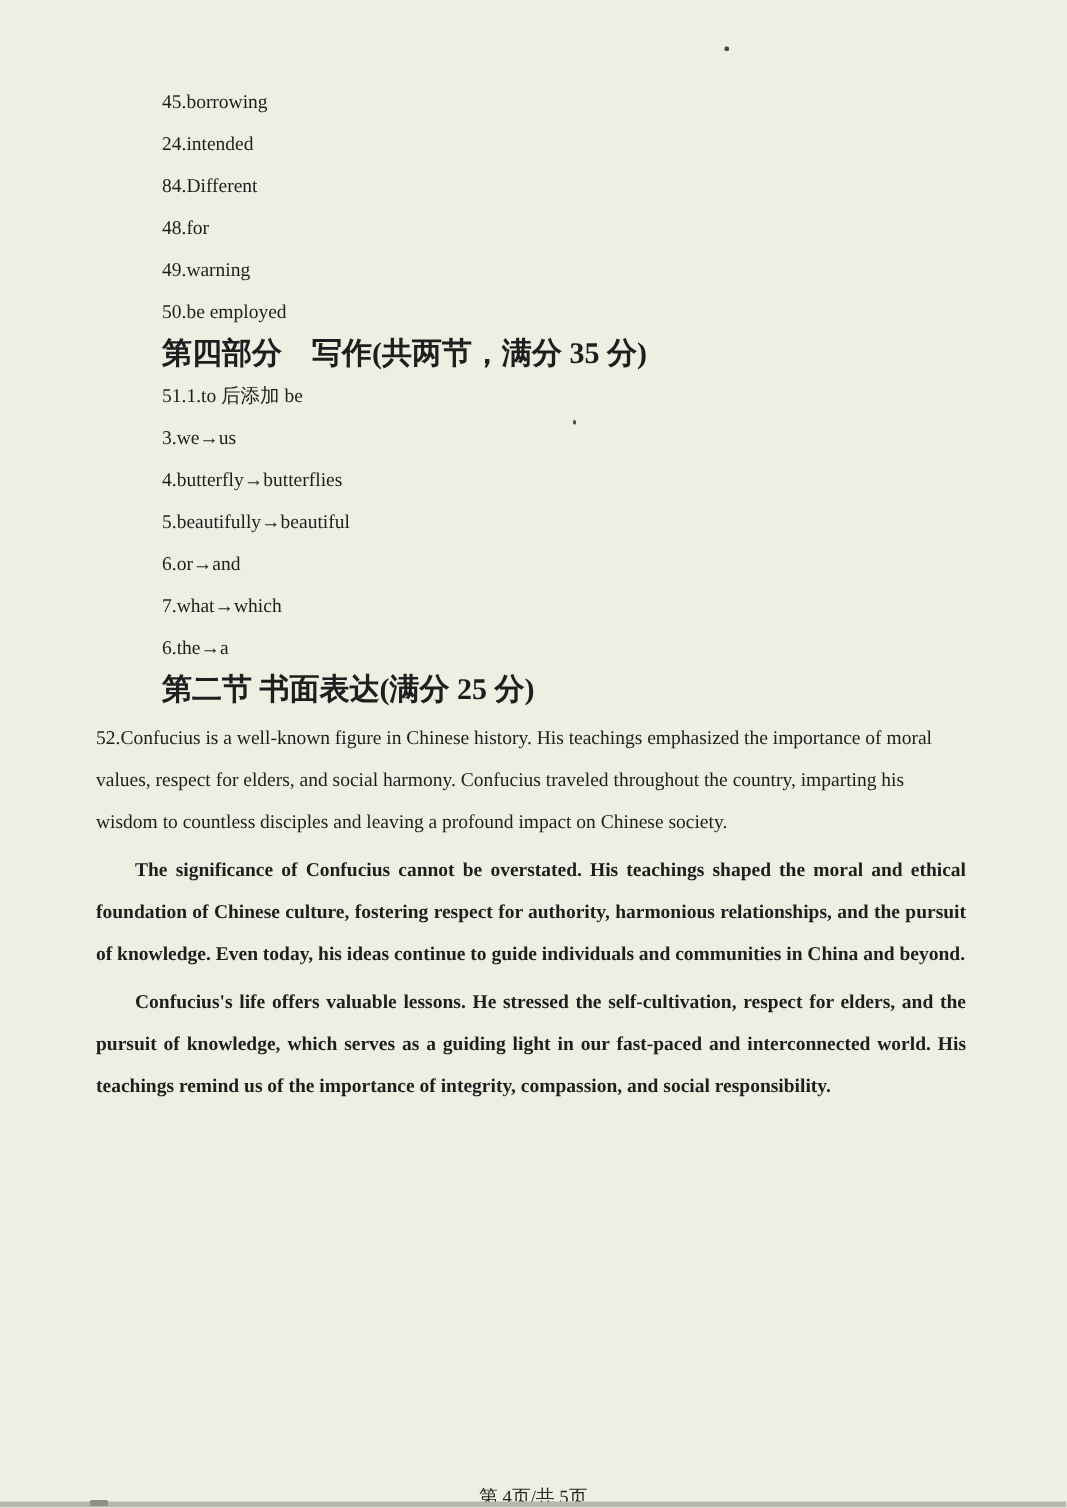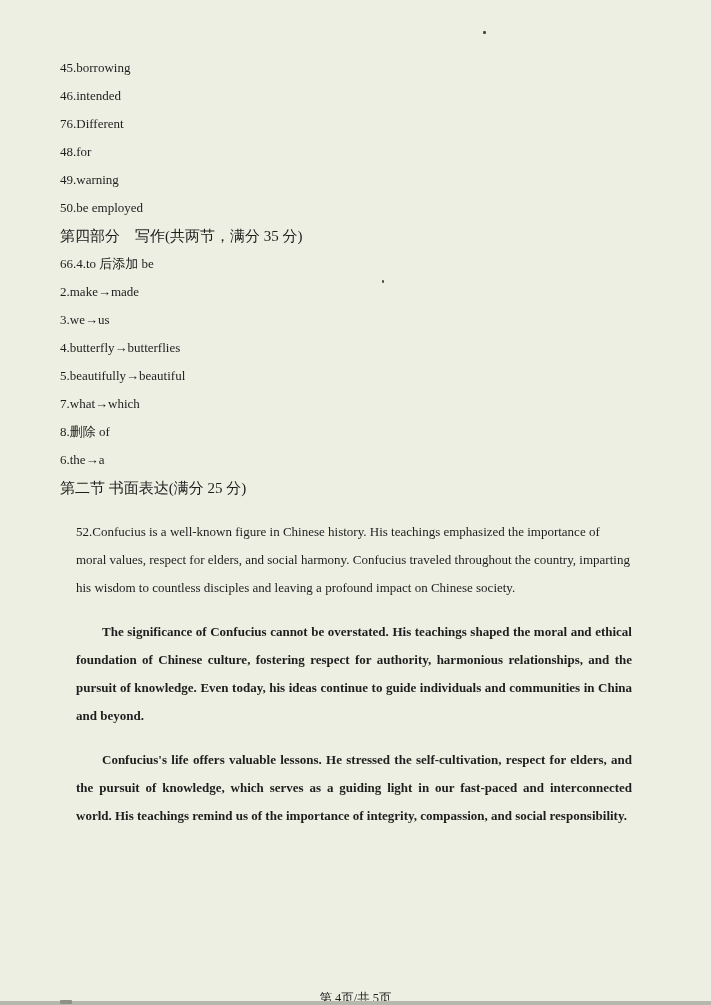--- a/index.html
+++ b/index.html
@@ -16,28 +16,28 @@
     position:relative;
     overflow:hidden;
   }
   .content{
     position:absolute;
     left:60px; top:54px;
     width:588px;
     font-size:13px;
     line-height:28px;
   }
-  .line{white-space:nowrap;}
+  .line{white-space:nowrap;margin-left:48px;}
   .heading{
-    font-weight:normal;
-    font-size:15px;
+    font-weight:bold;
+    font-size:20px;
     line-height:28px;
   }
   p.para{
-    margin:16px;
+    margin:4px;
     text-align:left;
   }
   p.para.justify{
     text-align:justify;
     text-indent:26px;
     font-weight:bold;
   }
   .footer{
     position:absolute;
     left:0; top:984px;
@@ -61,35 +61,34 @@
   .speck-top{left:483px; top:31px; width:3px; height:3px;}
   .speck-mid{left:382px; top:280px; width:2px; height:3px;}
   .speck-bottom{left:60px; top:1000px; width:12px; height:4px; background:#8e9184;}
 </style>
 </head>
 <body>
 
 <div class="content">
 
   <div class="line">45.borrowing</div>
-  <div class="line">46.intended</div>
-  <div class="line">76.Different</div>
+  <div class="line">24.intended</div>
+  <div class="line">84.Different</div>
   <div class="line">48.for</div>
   <div class="line">49.warning</div>
   <div class="line">50.be employed</div>
 
   <div class="line heading">第四部分　写作(共两节，满分 35 分)</div>
 
-  <div class="line">66.4.to 后添加 be</div>
-  <div class="line">2.make→made</div>
+  <div class="line">51.1.to 后添加 be</div>
   <div class="line">3.we→us</div>
   <div class="line">4.butterfly→butterflies</div>
   <div class="line">5.beautifully→beautiful</div>
+  <div class="line">6.or→and</div>
   <div class="line">7.what→which</div>
-  <div class="line">8.删除 of</div>
   <div class="line">6.the→a</div>
 
   <div class="line heading">第二节 书面表达(满分 25 分)</div>
 
   <p class="para">52.Confucius is a well-known figure in Chinese history. His teachings emphasized the importance of moral values, respect for elders, and social harmony. Confucius traveled throughout the country, imparting his wisdom to countless disciples and leaving a profound impact on Chinese society.</p>
   <p class="para justify">The significance of Confucius cannot be overstated. His teachings shaped the moral and ethical foundation of Chinese culture, fostering respect for authority, harmonious relationships, and the pursuit of knowledge. Even today, his ideas continue to guide individuals and communities in China and beyond.</p>
   <p class="para justify">Confucius's life offers valuable lessons. He stressed the self-cultivation, respect for elders, and the pursuit of knowledge, which serves as a guiding light in our fast-paced and interconnected world. His teachings remind us of the importance of integrity, compassion, and social responsibility.</p>
 
 </div>
 

